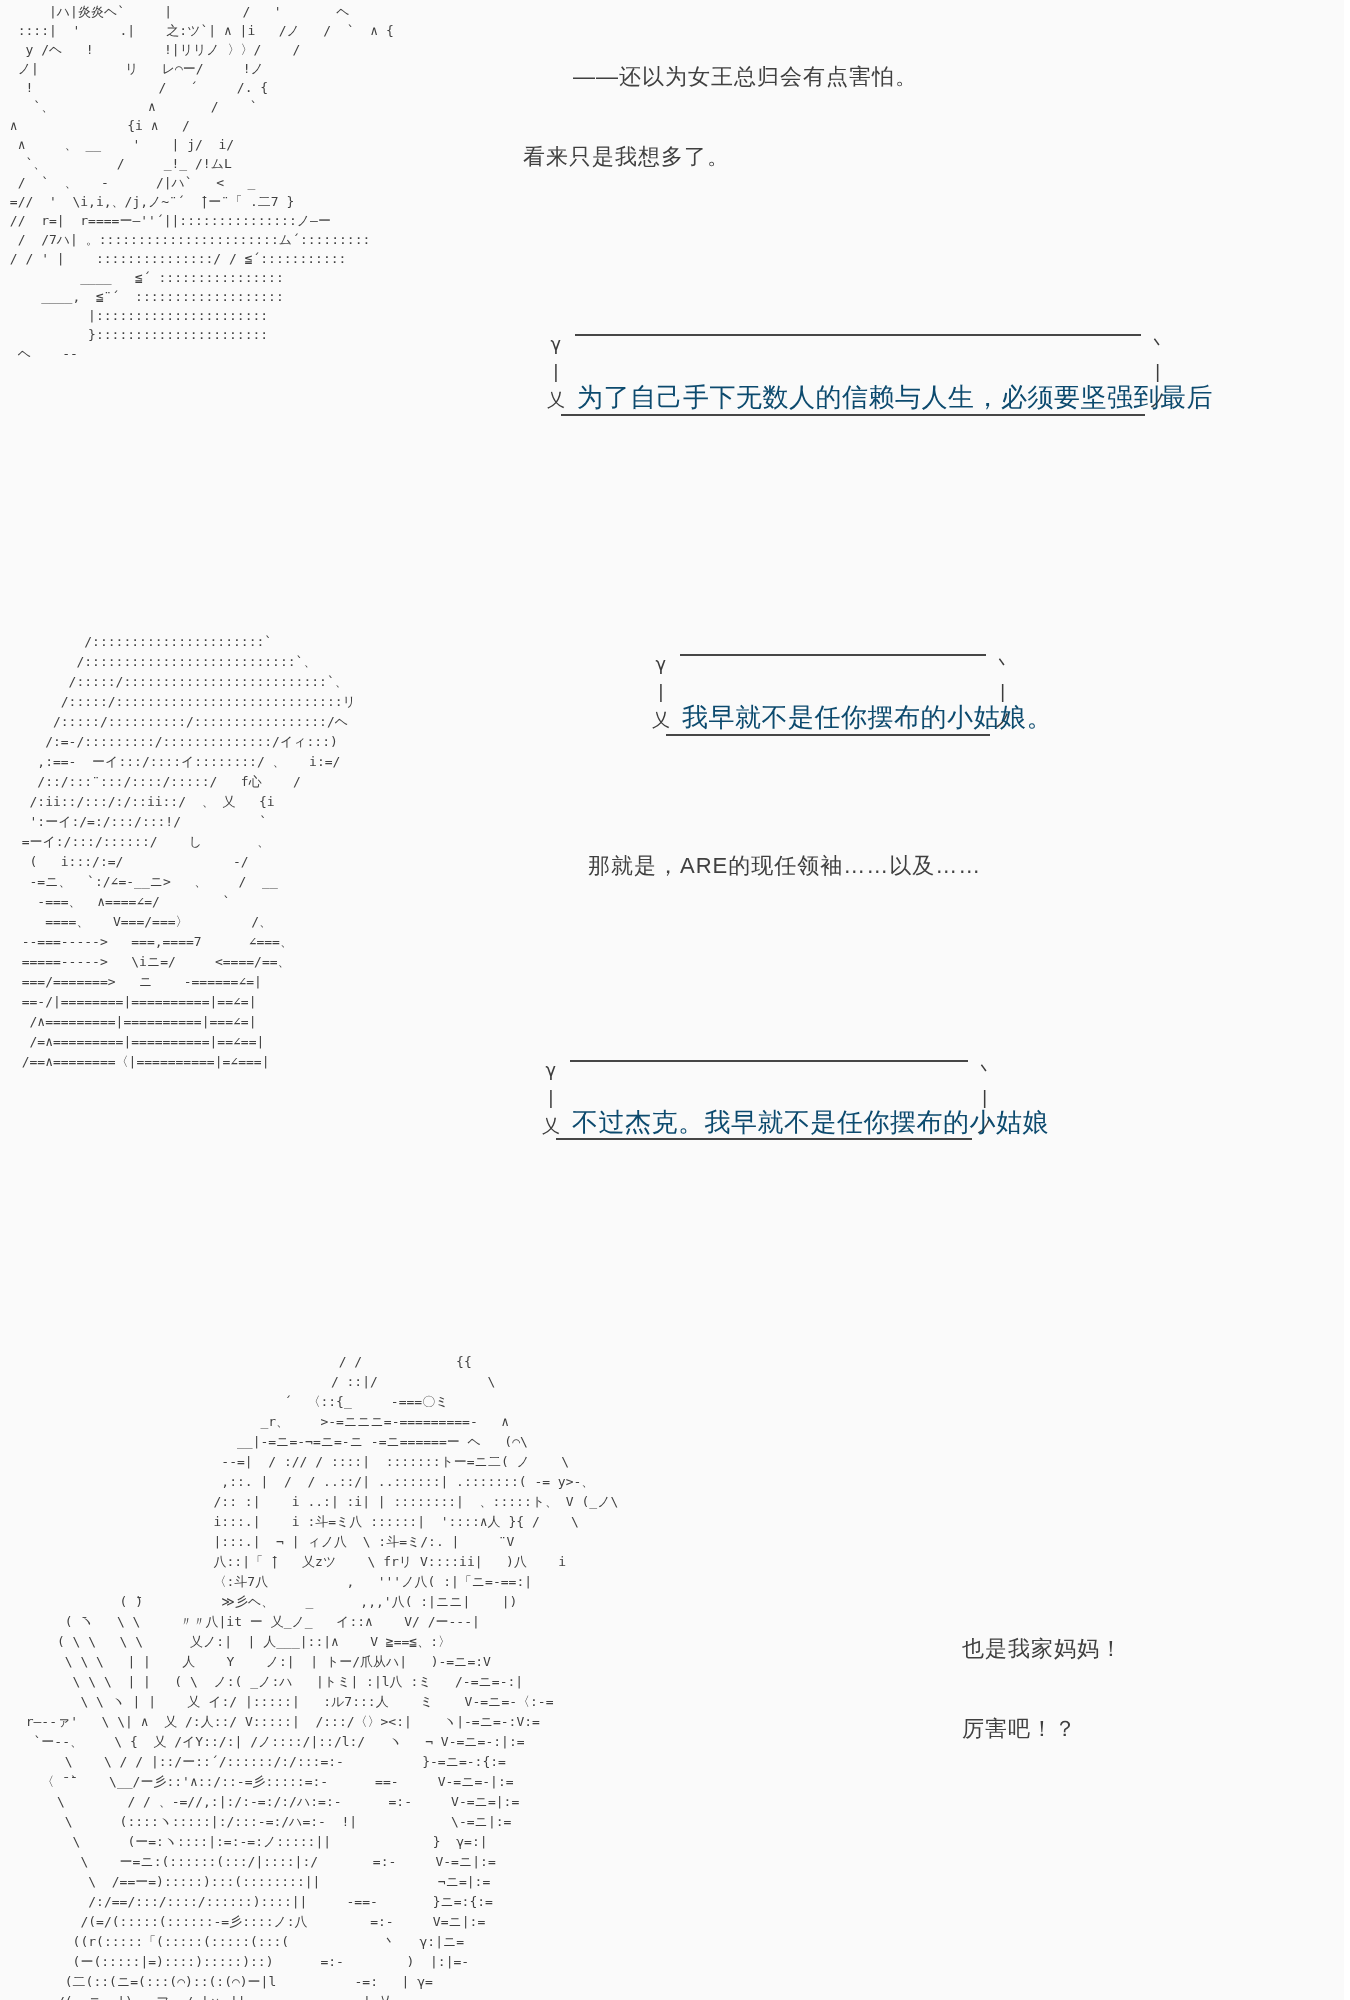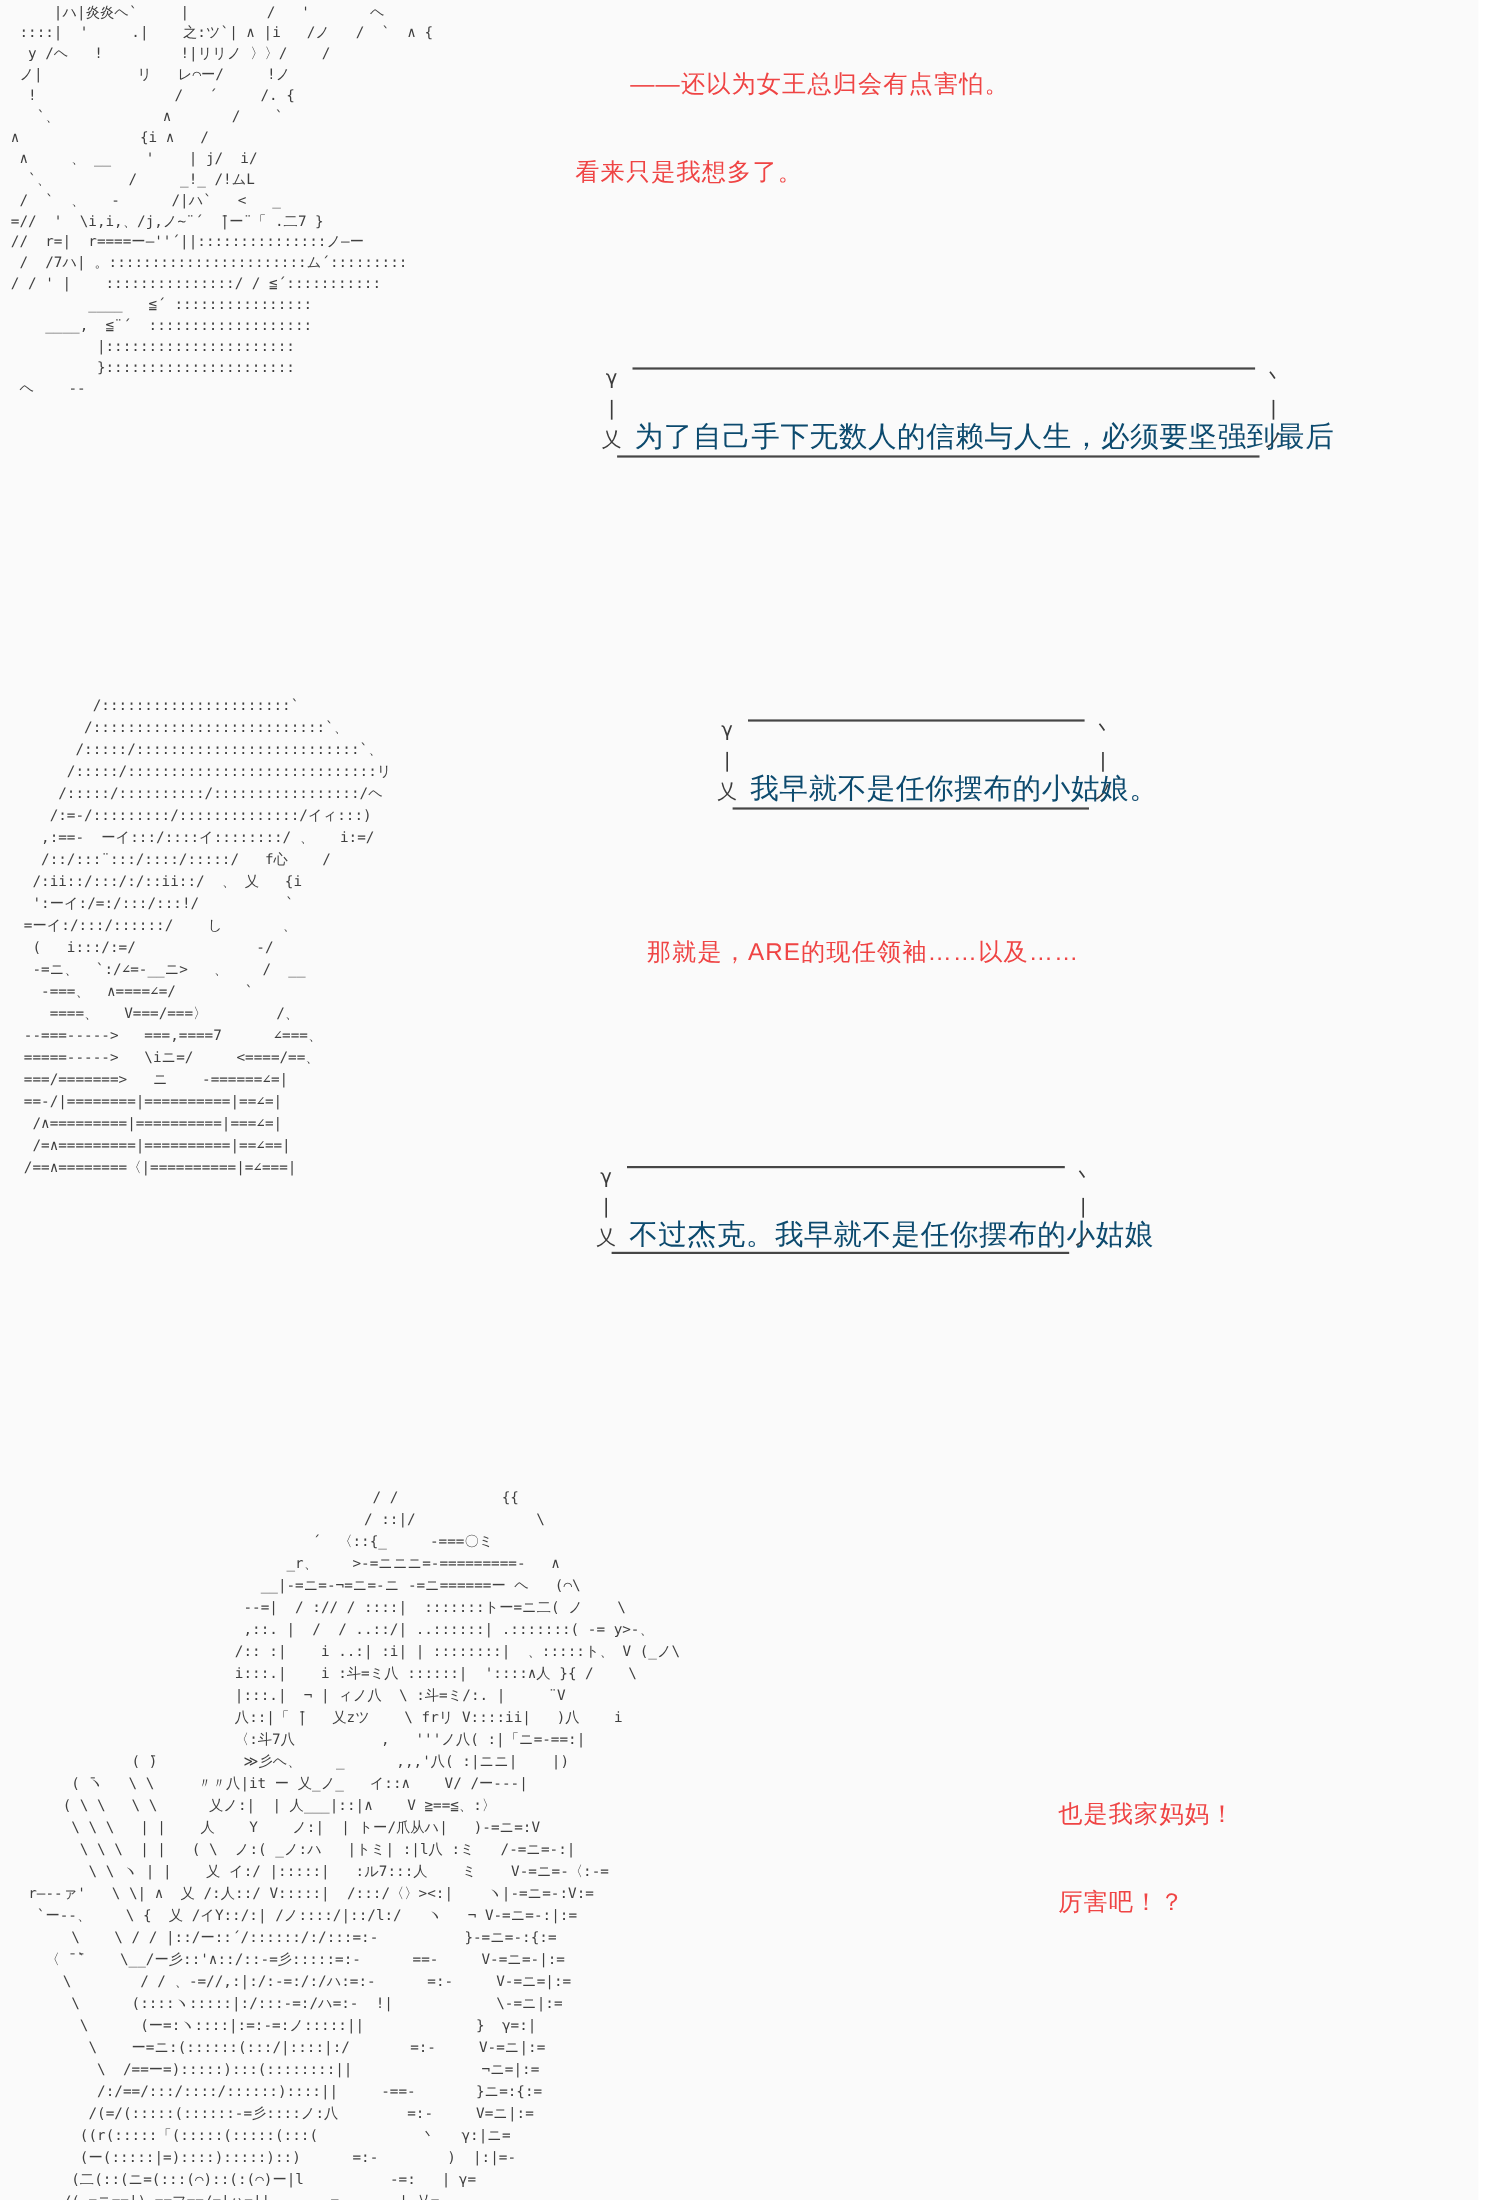--- a/index.html
+++ b/index.html
@@ -12,21 +12,21 @@
   
   .aa {
     position:absolute; margin:0;
     font-family:"DejaVu Sans Mono", monospace;
     font-size:13px; line-height:19px;
     color:#3f3f3f; white-space:pre;
   }
   
   .dialogue {
     position:absolute; font-size:22px; letter-spacing:1px;
-    color:#ef4444; white-space:nowrap;
+    color:#404040; white-space:nowrap;
   }
   
   .bubble { position:absolute; }
   .bubble .b-top {
     position:absolute; top:0; left:30px; right:24px;
     border-top:2px solid #464646;
   }
   .bubble .b-bottom {
     position:absolute; bottom:0; left:16px; right:20px;
     border-top:2px solid #464646;

